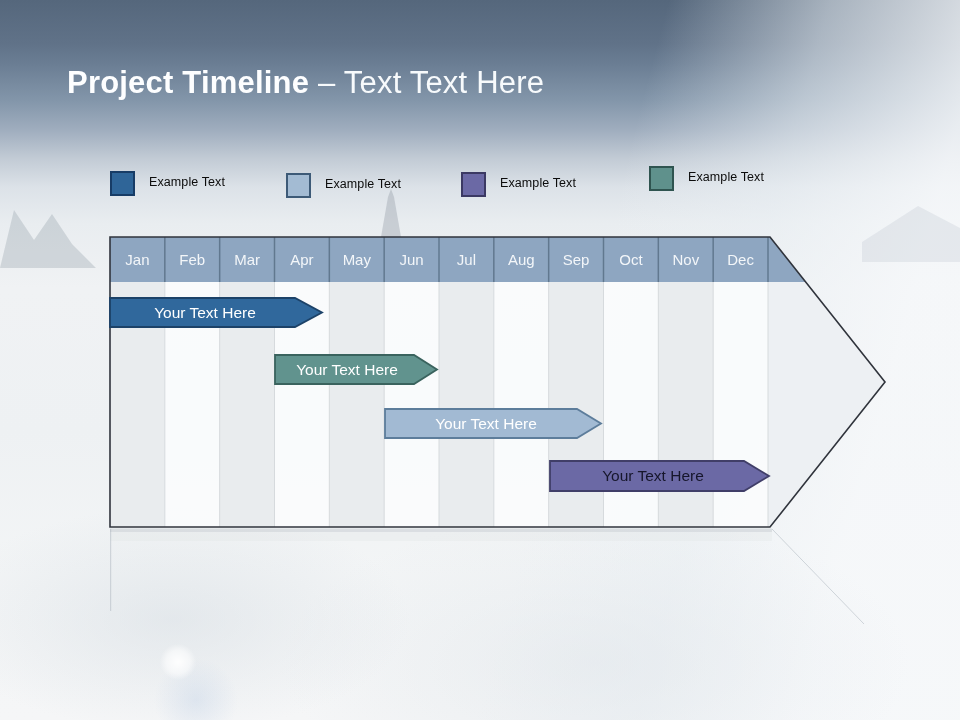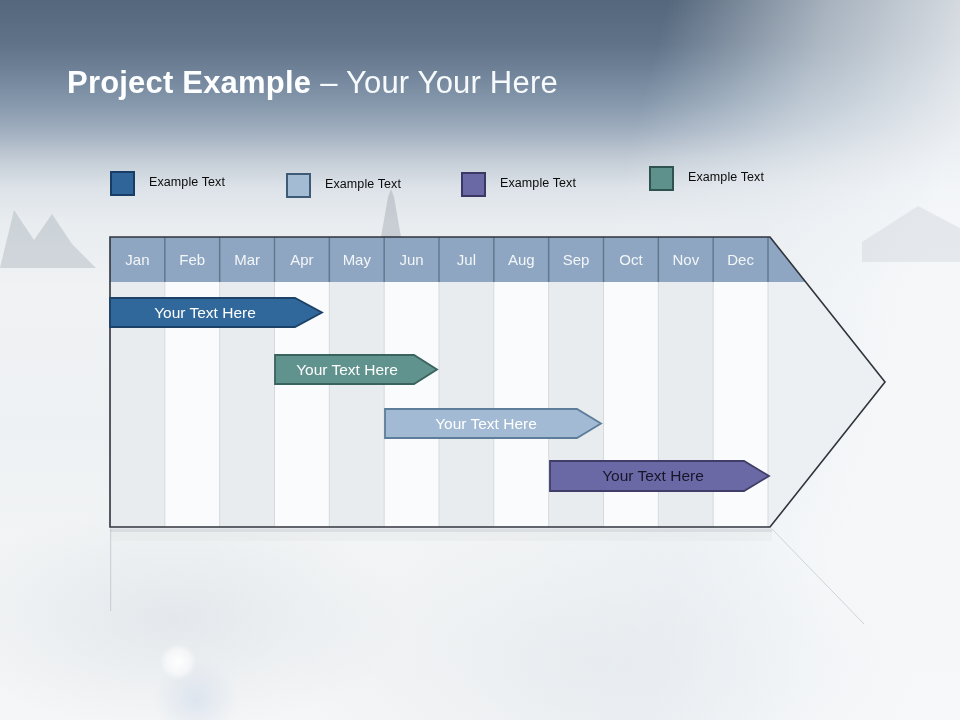--- a/index.html
+++ b/index.html
@@ -41,21 +41,21 @@
   .scene text{font-family:"Liberation Sans", sans-serif;}
 </style>
 </head>
 <body>
 
 <div class="slide">
   <div class="bg-base"></div>
   <div class="bg-accents"></div>
 
   <div class="title">
-    <span class="title-main">Project Example</span><span class="title-suffix">– Your Your Here</span>
+    <span class="title-main">Project Timeline</span><span class="title-suffix">– Text Text Here</span>
   </div>
 
   <div class="legend-item" style="left:110px; top:171px;">
     <div class="legend-swatch" style="background-color: rgb(47, 101, 152); border-color: rgb(23, 60, 102);"></div>
     <div class="legend-label">Example Text</div>
   </div>
   <div class="legend-item" style="left:286px; top:173px;">
     <div class="legend-swatch" style="background-color: rgb(163, 187, 211); border-color: rgb(61, 90, 119);"></div>
     <div class="legend-label">Example Text</div>
   </div>

